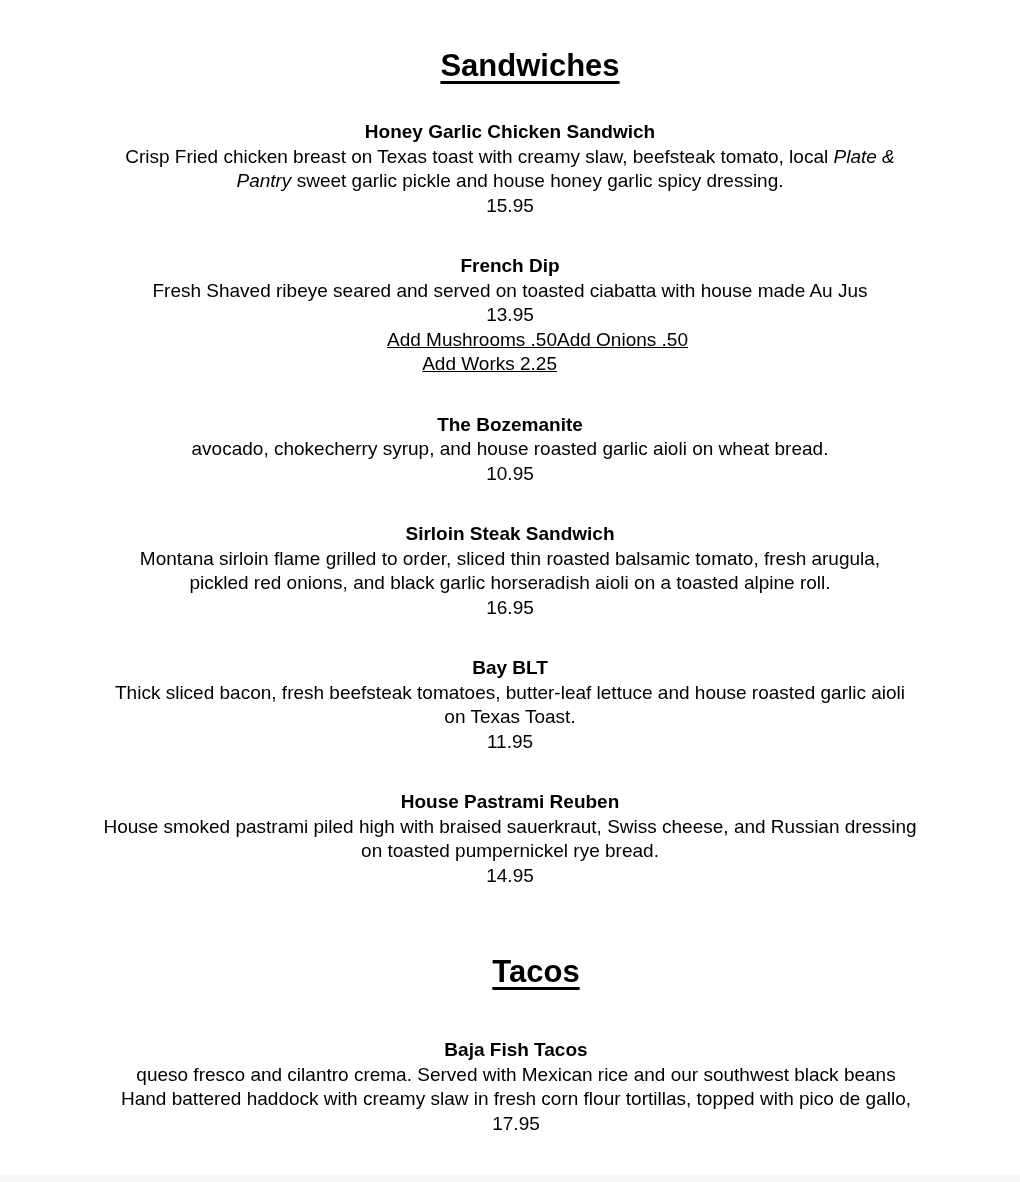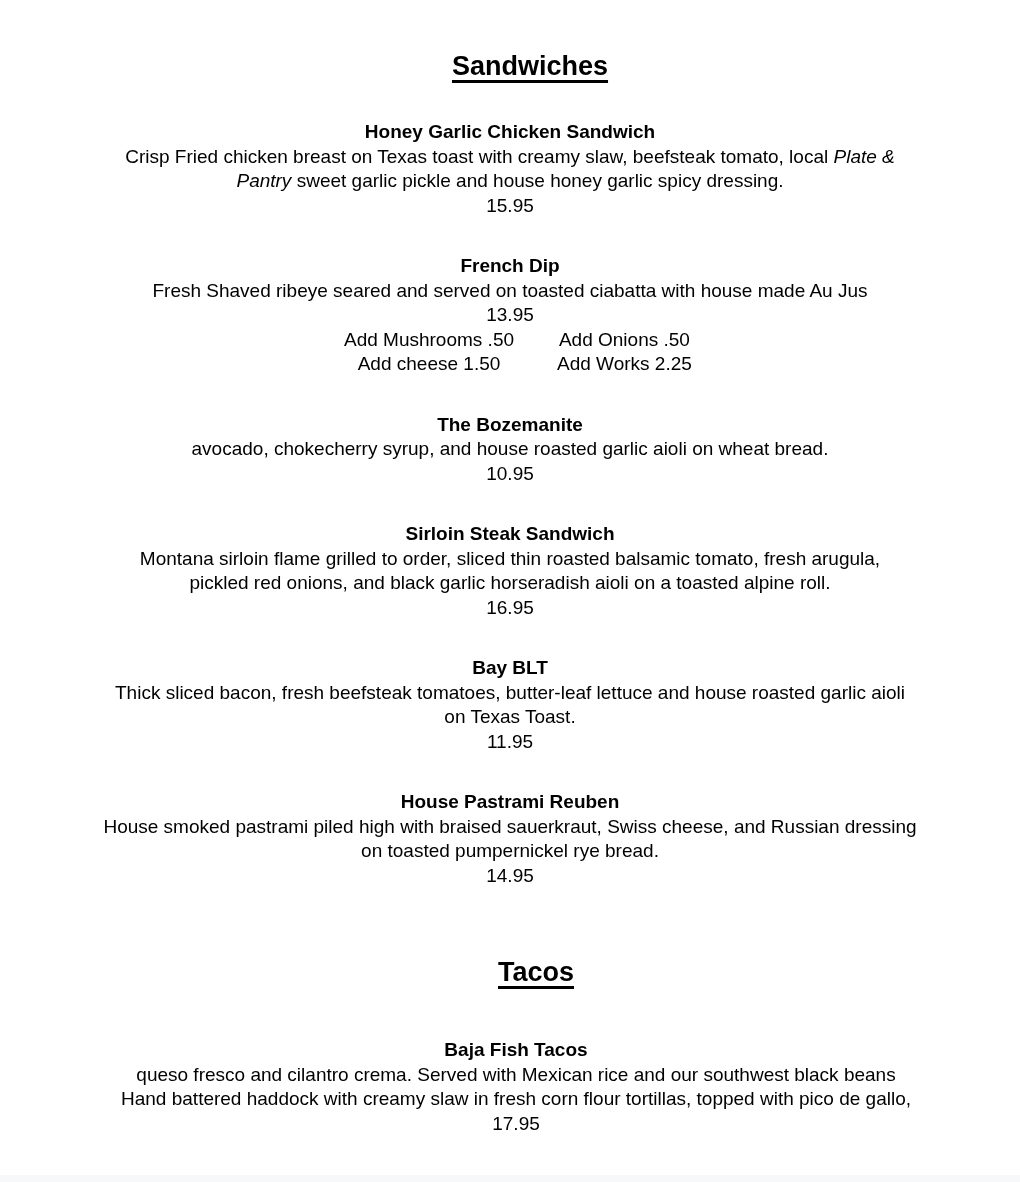--- a/index.html
+++ b/index.html
@@ -12,21 +12,21 @@
     font-family: "Liberation Sans", sans-serif;
     color: #000000;
     font-size: 19px;
     line-height: 24.5px;
     text-align: center;
     padding-top: 48px;
   }
   .menu-section { }
   .menu-section + .menu-section { margin-top: 66px; padding-left: 12px; }
   .section-title {
-    font-size: 27px;
+    font-size: 31px;
     line-height: 36px;
     font-weight: bold;
     margin-bottom: 30px;
     margin-left: 40px;
   }
   .menu-section + .menu-section .section-title { margin-bottom: 48px; }
   .title-text {
     text-decoration: underline;
     text-decoration-thickness: 3px;
     text-underline-offset: 5px;
@@ -34,21 +34,22 @@
   .menu-item { margin-bottom: 25px; margin-top: 36px; }
   .item-name { font-weight: bold; }
   .desc-line { }
   .it { font-style: italic; }
   .item-price { }
   .addons {
     display: grid;
     grid-template-columns: 256px auto;
     width: max-content;
     margin-left: 301px;
-    text-align: center;
+    text-align: right;
+    text-decoration: underline;
   }
   .addon { }
   .bottom-strip {
     position: absolute;
     left: 0; right: 0; bottom: 0;
     height: 7px;
     background: #f7f8f9;
   }
 </style>
 </head>
@@ -70,21 +71,20 @@
 
   <article class="menu-item">
     <div class="item-name">French Dip</div>
     <div class="item-desc">
               <div class="desc-line"><span>Fresh Shaved ribeye seared and served on toasted ciabatta with house made Au Jus</span></div>
             </div>
     <div class="item-price">13.95</div>
   <div class="addons">
               <div class="addon">Add Mushrooms .50</div>
               <div class="addon">Add Onions .50</div>
-              <div class="addon">Add cheese 1.50</div>
               <div class="addon">Add Works 2.25</div>
             </div>
           </article>
 
   <article class="menu-item">
     <div class="item-name">The Bozemanite</div>
     <div class="item-desc">
               <div class="desc-line"><span>avocado, chokecherry syrup, and house roasted garlic aioli on wheat bread.</span></div>
             </div>
     <div class="item-price">10.95</div>

